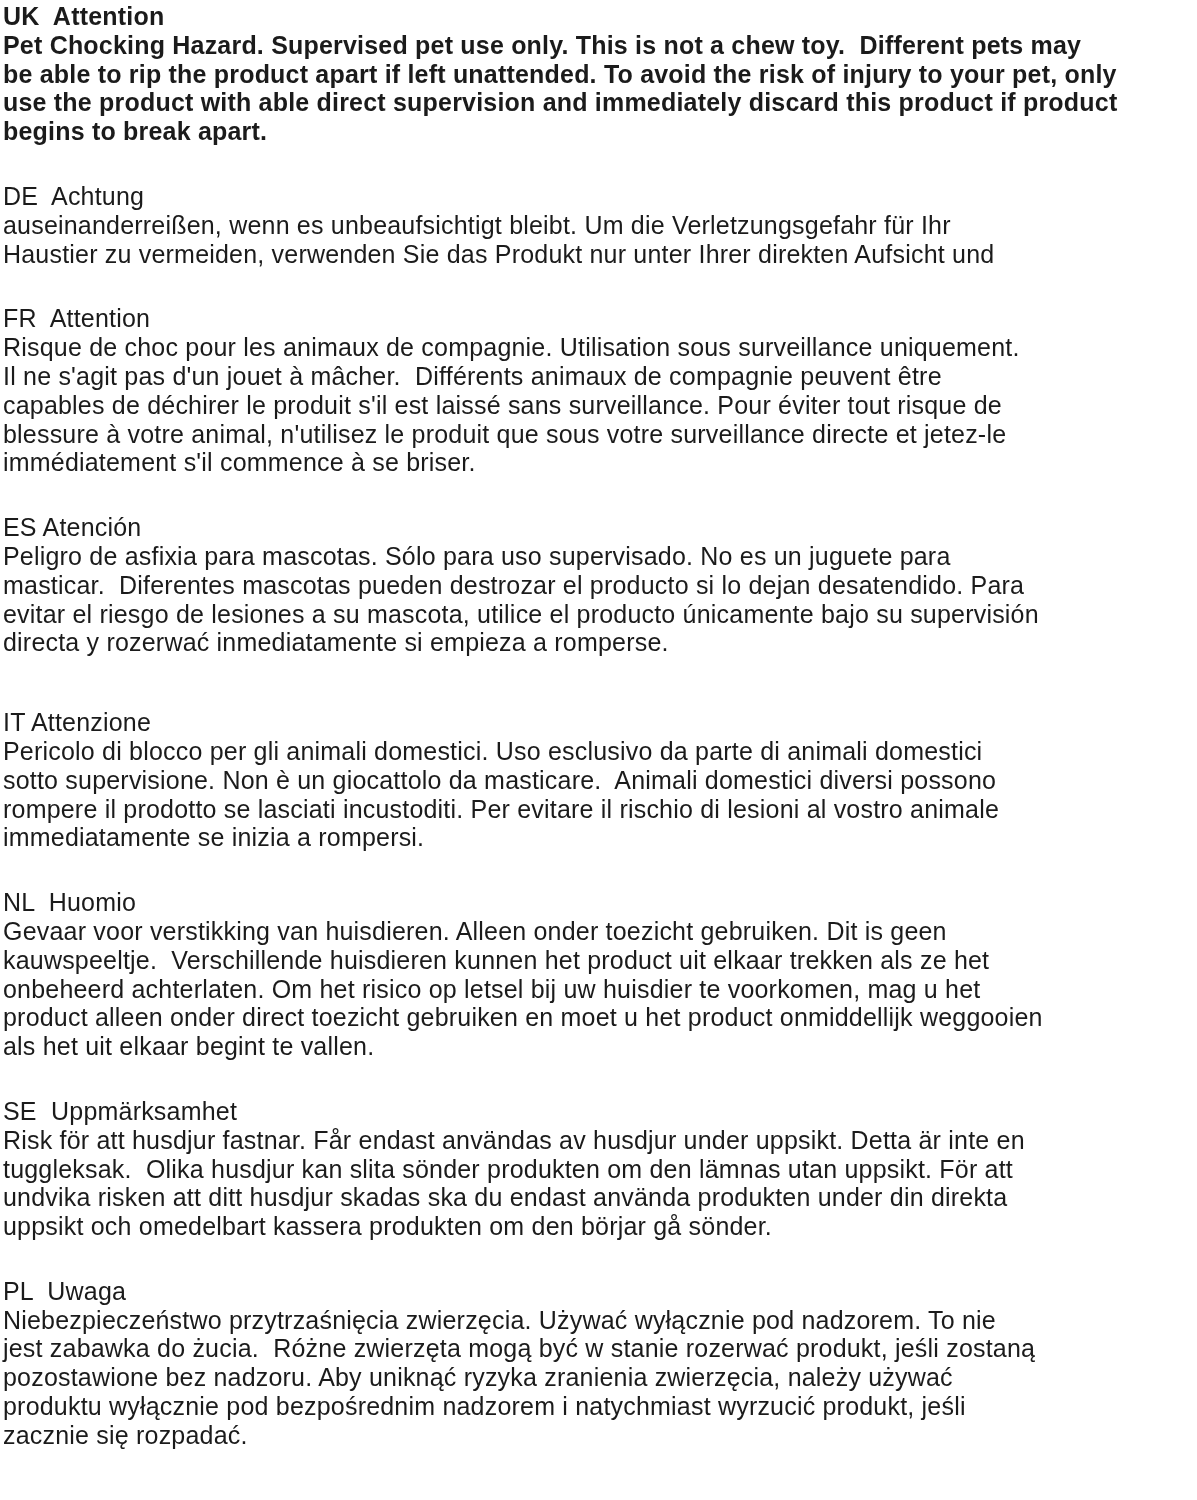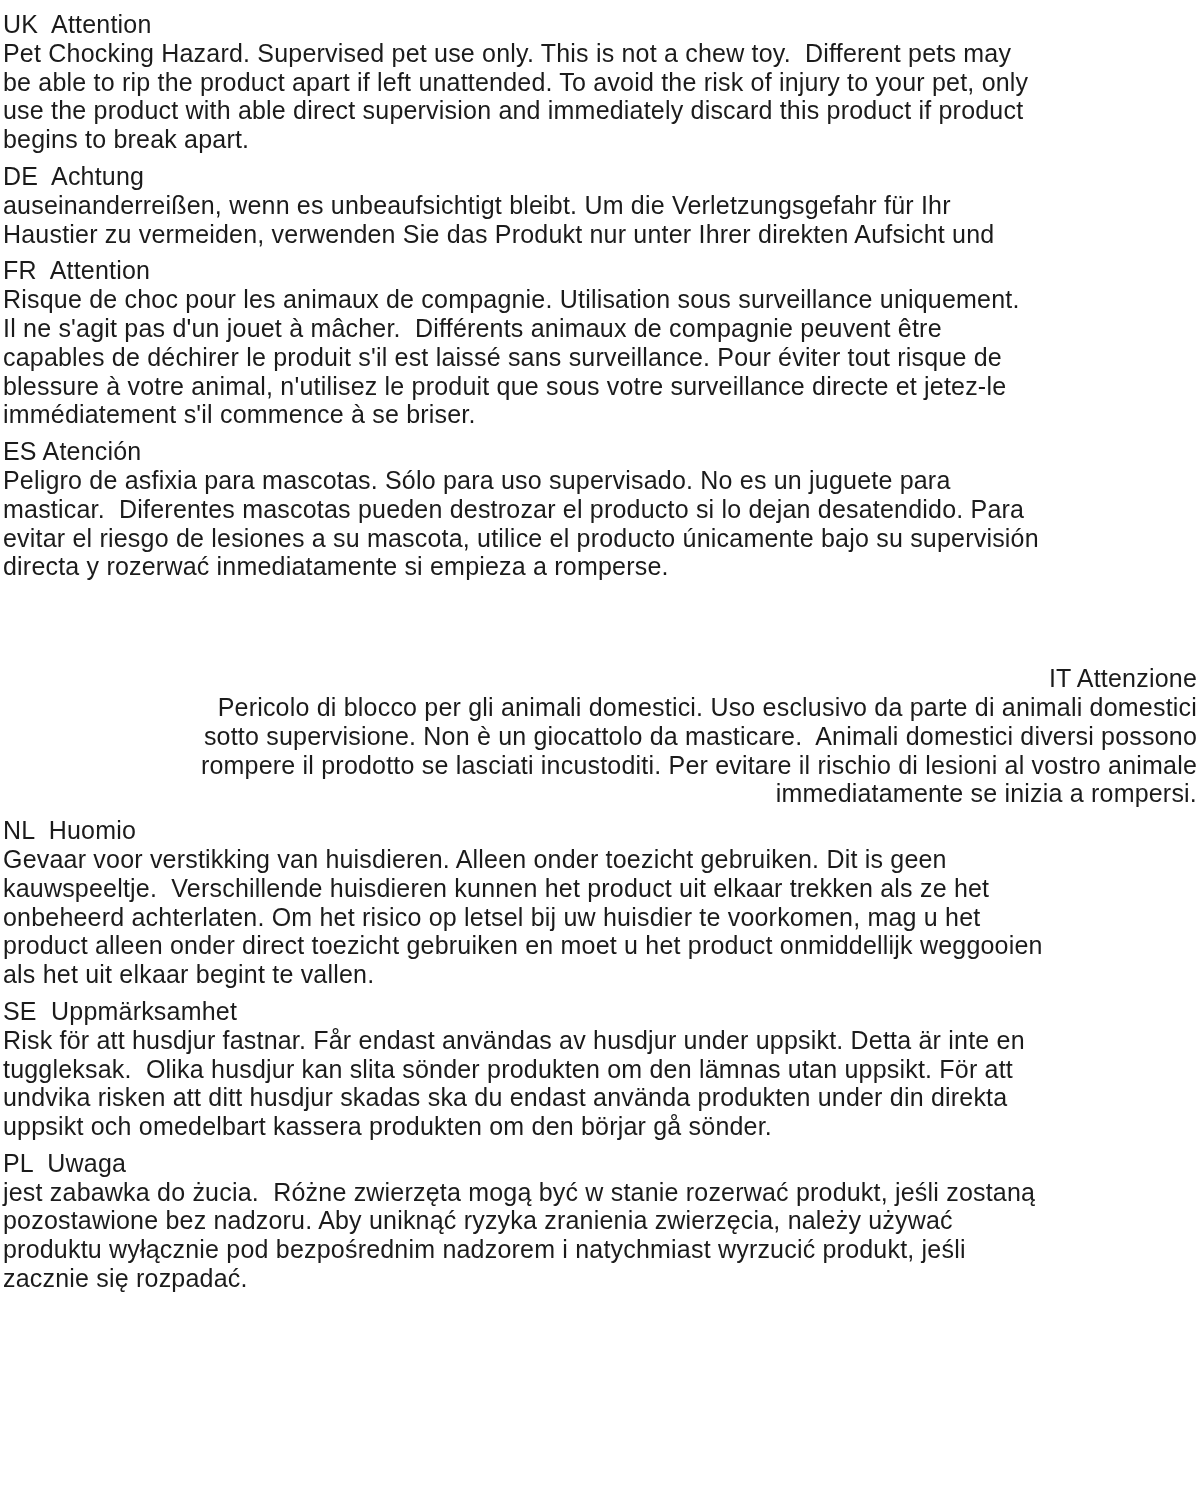--- a/index.html
+++ b/index.html
@@ -14,28 +14,28 @@
     color: #1b1b1b;
     font-family: "Liberation Sans", "DejaVu Sans", sans-serif;
     font-size: 25px;
     line-height: 28.8px;
     font-stretch: normal;
   }
   .doc {
     padding: 2px 0 0 3px;
   }
   .section {
-    margin-top: 8px;
+    margin-top: 36px;
   }
   .section:first-child {
-    margin-top: 8px;
+    margin-top: 0;
+    font-weight: bold;
   }
   .section.extra-gap {
-    margin-top: 83px;
-    text-align: right;
+    margin-top: 51px;
   }
   .heading,
   .line {
     white-space: pre-wrap;
     letter-spacing: 0.2px;
   }
 </style>
 </head>
 <body>
 
@@ -84,18 +84,19 @@
     </section>
     <section class="section">
       <div class="heading">SE  Uppmärksamhet</div>
       <div class="line">Risk för att husdjur fastnar. Får endast användas av husdjur under uppsikt. Detta är inte en</div>
       <div class="line">tuggleksak.  Olika husdjur kan slita sönder produkten om den lämnas utan uppsikt. För att</div>
       <div class="line">undvika risken att ditt husdjur skadas ska du endast använda produkten under din direkta</div>
       <div class="line">uppsikt och omedelbart kassera produkten om den börjar gå sönder.</div>
     </section>
     <section class="section">
       <div class="heading">PL  Uwaga</div>
+      <div class="line">Niebezpieczeństwo przytrzaśnięcia zwierzęcia. Używać wyłącznie pod nadzorem. To nie</div>
       <div class="line">jest zabawka do żucia.  Różne zwierzęta mogą być w stanie rozerwać produkt, jeśli zostaną</div>
       <div class="line">pozostawione bez nadzoru. Aby uniknąć ryzyka zranienia zwierzęcia, należy używać</div>
       <div class="line">produktu wyłącznie pod bezpośrednim nadzorem i natychmiast wyrzucić produkt, jeśli</div>
       <div class="line">zacznie się rozpadać.</div>
     </section>
   </main>
 
 </body></html>

